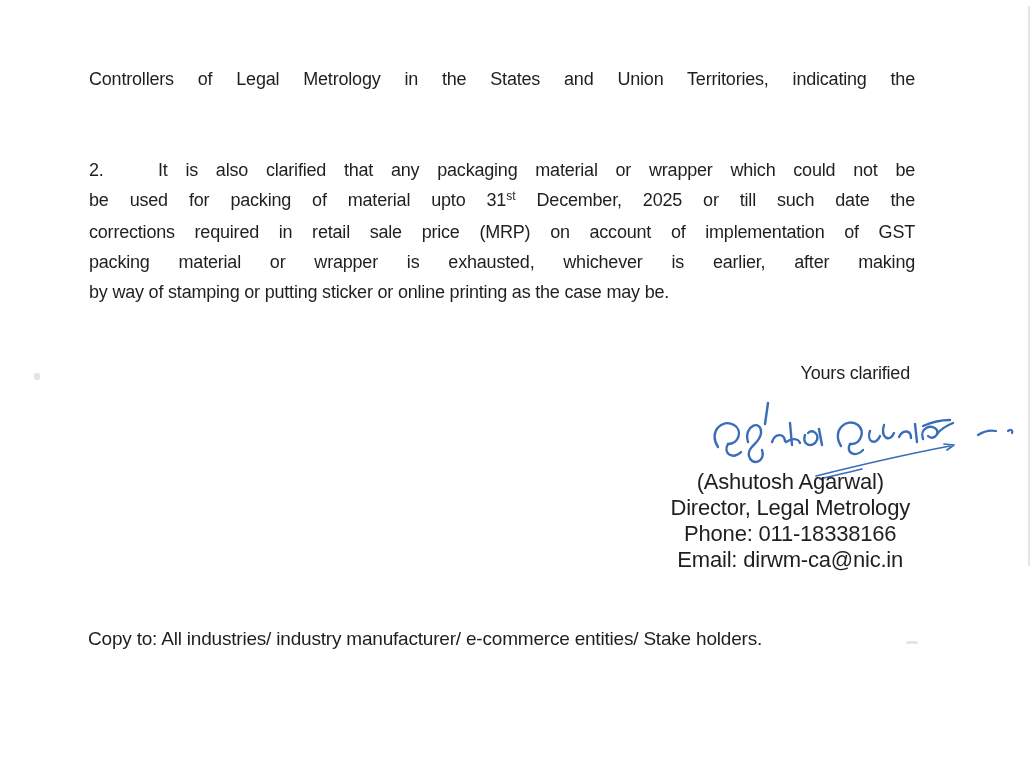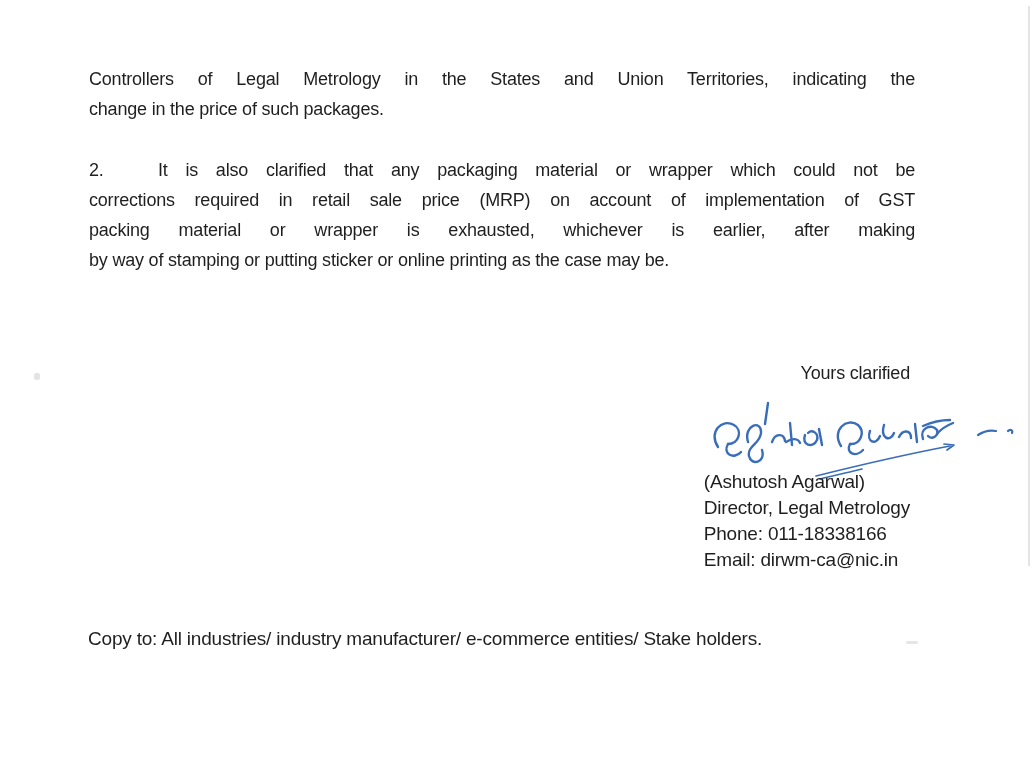--- a/index.html
+++ b/index.html
@@ -8,40 +8,42 @@
     font-family:"Liberation Sans","DejaVu Sans",sans-serif;color:#1f1f1f;
   }
   .body-text{position:absolute;font-size:18px;line-height:30px;letter-spacing:-0.2px;}
   .jl{text-align:justify;text-align-last:justify;}
   .ll{text-align:left;}
   .l1{padding-left:69px;}
   .pnum{position:absolute;left:0;top:0;}
   .sup{font-size:12px;position:relative;top:-6px;letter-spacing:0;}
   .closing{position:absolute;top:363px;right:124px;font-size:18px;letter-spacing:-0.2px;}
   .signature-svg{position:absolute;left:698px;top:392px;width:332px;height:96px;}
-  .sigblock{position:absolute;top:469px;right:124px;font-size:19px;line-height:26px;text-align:left;letter-spacing:-0.2px;}
+  .sigblock{position:absolute;top:469px;right:124px;font-size:22px;line-height:26px;text-align:center;letter-spacing:-0.2px;}
   .copyline{position:absolute;left:88px;top:628px;font-size:19px;letter-spacing:-0.2px;}
   .copyline .b{font-weight:400;}
   .edge-line{position:absolute;left:1028px;top:6px;width:2px;height:560px;background:#e4e4e4;}
   .smudge{position:absolute;left:34px;top:373px;width:6px;height:7px;background:#c9c9c9;opacity:.5;border-radius:2px;}
   .dash-artifact{position:absolute;left:906px;top:641px;width:12px;height:3px;background:#cfcfcf;opacity:.55;border-radius:2px;}
 </style>
 </head>
 <body>
 
 <div class="page">
 
   <div class="body-text" style="left:89px;top:64px;width:826px;">
     <div class="jl">Controllers of Legal Metrology in the States and Union Territories, indicating the</div>
-    <div class="ll">change in the price of such packages.</div>
   </div>
 
   <div class="body-text" style="left:89px;top:155px;width:826px;">
     <div class="jl l1">
       <span class="pnum">2.</span><span>It is also clarified that any packaging material or wrapper which could not be</span>
+    </div>
+    <div class="jl">
+      <span>be used for packing of material upto 31</span><span class="sup">st</span><span> December, 2025 or till such date the</span>
     </div>
     <div class="jl">corrections required in retail sale price (MRP) on account of implementation of GST</div>
     <div class="jl">packing material or wrapper is exhausted, whichever is earlier, after making</div>
     <div class="ll">by way of stamping or putting sticker or online printing as the case may be.</div>
   </div>
 
   <div class="closing">Yours clarified</div>
 
   <svg class="signature-svg" viewBox="0 0 332 96" xmlns="http://www.w3.org/2000/svg">
     <g fill="none" stroke-width="2.4" stroke-linecap="round" stroke-linejoin="round" stroke="#3a6db8">

